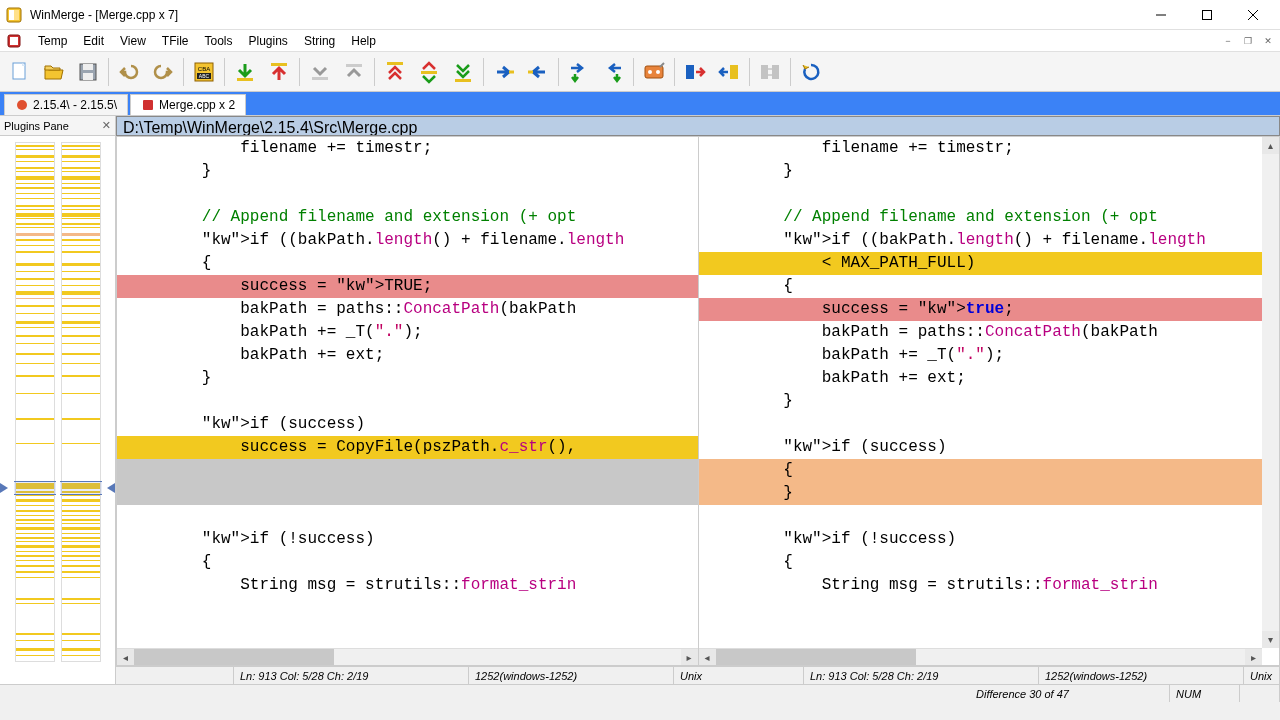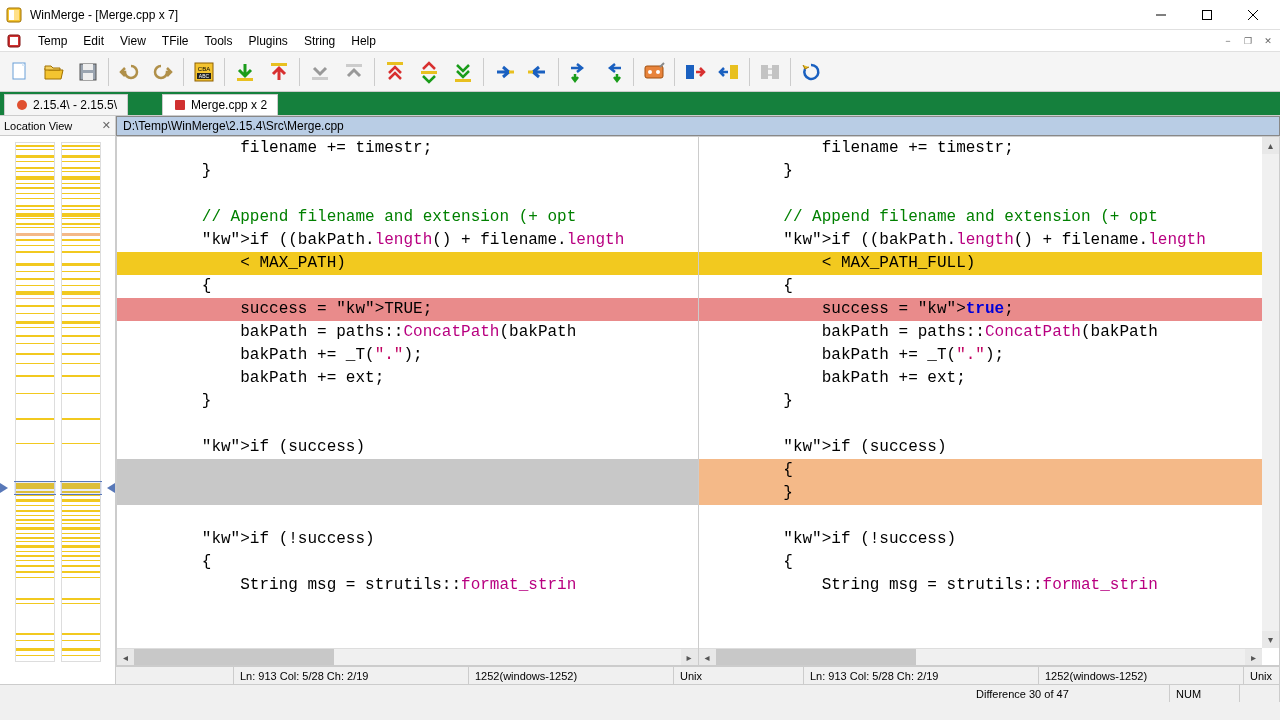--- a/index.html
+++ b/index.html
@@ -18,38 +18,38 @@
 .menu-item { padding:2px 8px; font-size:12px; color:#000; }
 .mdi-btns { margin-left:auto; display:flex; gap:4px; }
 .mdi-btn { width:16px; height:16px; display:flex; align-items:center; justify-content:center; color:#666; font-size:9px; }
 
 
 .toolbar { height:40px; background:#f5f5f5; display:flex; align-items:center; padding:2px 4px; border-bottom:1px solid #ccc; gap:2px; }
 .tool-btn { width:32px; height:32px; display:flex; align-items:center; justify-content:center; border:1px solid transparent; border-radius:2px; }
 .tool-sep { width:1px; height:28px; background:#ccc; margin:0 2px; }
 
 
-.doc-tabs { height:24px; background:#15803d; display:flex; align-items:flex-end; padding:0 4px; border-bottom:1px solid #ccc; }
+.doc-tabs { height:24px; background:#3b82f6; display:flex; align-items:flex-end; padding:0 4px; border-bottom:1px solid #ccc; }
 .doc-tab { padding:3px 10px; background:#f5f5f5; border:1px solid #ccc; border-bottom:none; font-size:12px; display:flex; align-items:center; gap:4px; margin-right:2px; }
-.doc-tab.active { background:#fff;margin-left:32px; }
+.doc-tab.active { background:#fff; }
 .tab-icon { width:14px; height:14px; display:flex; align-items:center; justify-content:center; }
 
 
 .main-area { display:flex; height:568px; }
 .location-pane { width:116px; border-right:1px solid #ccc; display:flex; flex-direction:column; }
 .loc-header { height:20px; background:#f5f5f5; border-bottom:1px solid #ccc; display:flex; align-items:center; padding:0 4px; font-size:11px; }
 .loc-close { margin-left:auto; font-size:11px; color:#666; }
 .loc-body { flex:1; display:flex; justify-content:center; align-items:flex-start; padding:6px 0; gap:6px; background:#fff; position:relative; }
 .loc-strip { width:40px; height:520px; background:#fff; border:1px solid #ddd; position:relative; }
 .loc-band { position:absolute; left:0; right:0; }
 .loc-marker { position:absolute; left:0; right:0; height:12px; display:flex; align-items:center; justify-content:space-between; pointer-events:none; }
 
 .editor-area { flex:1; display:flex; flex-direction:column; }
 .path-headers { height:20px; display:flex; }
-.path-header { flex:1; background:#b9cde5; border:1px solid #888; padding:2px 6px; font-size:12px; color:#000; overflow:hidden; white-space:nowrap; }
+.path-header { flex:1; background:#b9cde5; border:1px solid #888; padding:2px 6px; font-size:16px; color:#000; overflow:hidden; white-space:nowrap; }
 .path-header + .path-header { border-left:none; }
 
 .code-panes { flex:1; display:flex; }
 .code-pane { flex:1; border:1px solid #ccc; display:flex; flex-direction:column; overflow:hidden; position:relative; background:#fff; }
 .code-pane + .code-pane { border-left:none; }
 .code-body { flex:1; font-family:Consolas,"Courier New",monospace; font-size:16px; line-height:23px; overflow:hidden; position:relative; }
 .code-line { white-space:pre; height:23px; padding-left:8px; }
 
 .yel { background:#f2c91f; }
 .red { background:#e98b8b; }
@@ -65,21 +65,21 @@
 .hs-btn { width:17px; height:17px; background:#e8e8e8; display:flex; align-items:center; justify-content:center; color:#555; font-size:10px; }
 .hs-track { flex:1; height:17px; background:#f0f0f0; position:relative; }
 .hs-thumb { position:absolute; left:0; top:0; height:17px; width:200px; background:#c8c8c8; }
 
 .vscroll { position:absolute; right:0; top:0; bottom:17px; width:17px; background:#f0f0f0; display:flex; flex-direction:column; }
 .vs-btn { height:17px; background:#e8e8e8; display:flex; align-items:center; justify-content:center; color:#555; font-size:10px; }
 .vs-track { flex:1; }
 
 
 .status-bar { height:18px; background:#f0f0f0; border-top:1px solid #ccc; display:flex; align-items:center; font-size:11px; color:#000; }
-.status-cell { padding:1px 6px; border-right:1px solid #ccc; height:100%; display:flex; align-items:center; }
+.status-cell { padding:1px 6px; border-right:1px solid #ccc; height:100%; display:flex; align-items:center;font-style:italic; }
 .status-spacer { flex:1; }
 
 
 svg { display:block; }
 </style>
 </head>
 <body>
 
 <div class="title-bar">
   <span class="icon-box">
@@ -300,21 +300,21 @@
           <rect x="1" y="1" width="10" height="10" rx="1" fill="#d03030"></rect>
         </svg>
       </span>
     <span>Merge.cpp x 2</span>
   </div>
 </div>
 
 <div class="main-area">
   <div class="location-pane">
     <div class="loc-header">
-      <span>Location View</span>
+      <span>Plugins Pane</span>
       <span class="loc-close">✕</span>
     </div>
     <div class="loc-body">
       <div class="loc-strip" id="loc-left">
           <div class="loc-band" style="top: 2px; height: 2px; background: rgb(242, 201, 31);"></div>
           <div class="loc-band" style="top: 6px; height: 1px; background: rgb(242, 201, 31);"></div>
           <div class="loc-band" style="top: 12px; height: 3px; background: rgb(242, 201, 31);"></div>
           <div class="loc-band" style="top: 18px; height: 1px; background: rgb(242, 201, 31);"></div>
           <div class="loc-band" style="top: 24px; height: 2px; background: rgb(242, 201, 31);"></div>
           <div class="loc-band" style="top: 28px; height: 1px; background: rgb(242, 201, 31);"></div>
@@ -463,29 +463,29 @@
       <div class="path-header">D:\Temp\WinMerge\2.15.4\Src\Merge.cpp</div>
     </div>
     <div class="code-panes">
       <div class="code-pane">
         <div class="code-body" id="code-left">
             <div class="code-line ">            filename += timestr;</div>
             <div class="code-line ">        }</div>
             <div class="code-line "></div>
             <div class="code-line "><span class="cmt">        // Append filename and extension (+ opt</span></div>
             <div class="code-line ">        <span class="&lt;span">"kw"</span>&gt;if ((bakPath.<span class="func">length</span>() + filename.<span class="func">length</span></div>
-            <div class="code-line yel">            &lt; MAX_PATH)</div>
             <div class="code-line ">        {</div>
             <div class="code-line red">            success = <span class="&lt;span">"kw"</span>&gt;TRUE;</div>
             <div class="code-line ">            bakPath = paths::<span class="func">ConcatPath</span>(bakPath</div>
             <div class="code-line ">            bakPath += _T(<span class="str">"."</span>);</div>
             <div class="code-line ">            bakPath += ext;</div>
             <div class="code-line ">        }</div>
             <div class="code-line "></div>
             <div class="code-line ">        <span class="&lt;span">"kw"</span>&gt;if (success)</div>
+            <div class="code-line yel">            success = CopyFile(pszPath.<span class="func">c_str</span>(),</div>
             <div class="code-line gray"></div>
             <div class="code-line gray"></div>
             <div class="code-line "></div>
             <div class="code-line ">        <span class="&lt;span">"kw"</span>&gt;if (!success)</div>
             <div class="code-line ">        {</div>
             <div class="code-line ">            String msg = strutils::<span class="func">format_strin</span></div>
           </div>
         <div class="hscroll">
           <div class="hs-btn">◂</div>
           <div class="hs-track">

